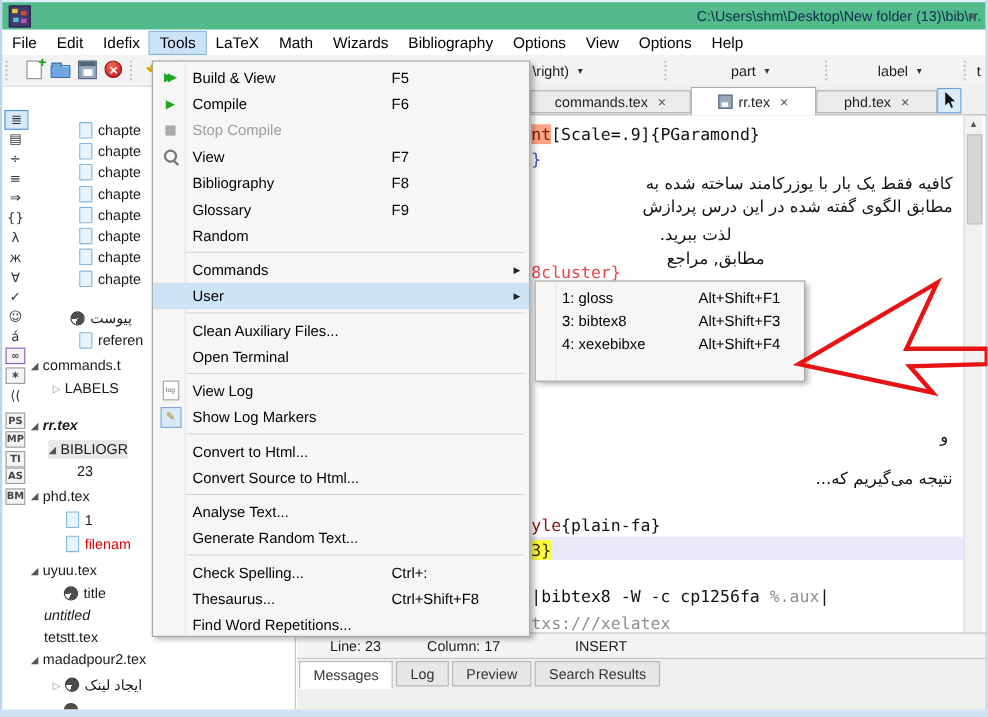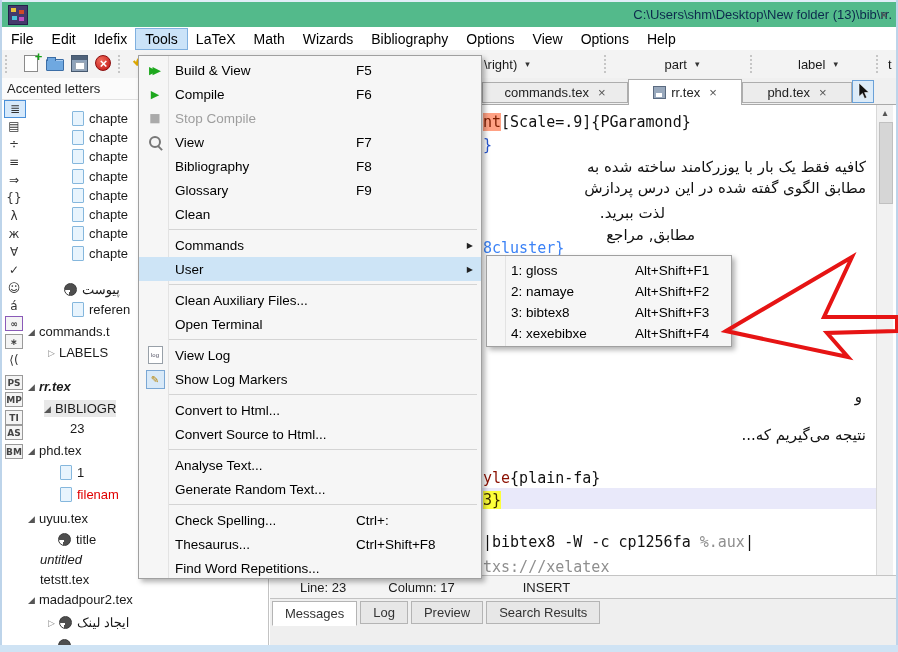--- a/index.html
+++ b/index.html
@@ -72,21 +72,21 @@
   .trow.sel{background:#e8e8e8;}
   .vline{position:absolute;left:268px;top:78px;width:1px;height:567px;background:#c3c3c3;}
 
   
   .editor{position:absolute;left:270px;top:105px;width:606px;height:470px;background:#fff;overflow:hidden;}
   .curline{position:absolute;left:0;top:383px;width:606px;height:21px;background:#e9e9fa;}
   .frag{position:absolute;white-space:pre;font-family:"DejaVu Sans Mono",monospace;font-size:15px;color:#111;line-height:20px;}
   .frag.rtl{direction:rtl;font-family:"DejaVu Sans",sans-serif;}
   .cmdhl{background:#ffa184;color:#7c1d00;}
   .blue{color:#2756d0;}
-  .green{color:#3b82f6;}
+  .green{color:#ef4444;}
   .darkred{color:#8b0f00;}
   .gray{color:#8f8f8f;}
   .yellowhl{background:#fdff3a;color:#3a2a00;}
   .fa{color:#111;}
 
   .vscroll{position:absolute;left:876px;top:105px;width:16px;height:487px;background:#f1f1f1;border-left:1px solid #d8d8d8;}
   .sbtn{position:absolute;left:0;width:16px;height:15px;text-align:center;font-size:10px;color:#555;line-height:15px;}
   .sbtn.up{top:0;} .sbtn.down{bottom:0;}
   .sthumb{position:absolute;left:2px;top:17px;width:12px;height:80px;background:#d6d6d6;border:1px solid #c0c0c0;}
 
@@ -175,23 +175,20 @@
           <span class="cval">label</span>
           <span class="caret">▾</span>
         </span>
         <span class="chandle"></span>
         <span class="combo" style="width: 22px; justify-content: flex-start;">
           <span class="cval">t</span>
         </span>
       </div>
   </div>
 
-  <div class="panel-header">
-    <span>Accented letters</span>
-  </div>
 
   <div class="tabrow" id="tabrow">
     <span class="tab-nav">◂</span>
     <span class="cursor-box">
       <svg width="12" height="17" viewBox="0 0 12 17">
           <path d="M2,0 L2,13.5 L5.4,10.4 L7.6,15.6 L9.8,14.6 L7.6,9.6 L12,9.4 Z" fill="#111" stroke="#fff" stroke-width="0.6"></path>
         </svg>
     </span>
   <div class="etab" style="left: 214px; width: 146px;">
         <span class="tab-label">commands.tex</span>
@@ -400,21 +397,21 @@
       </div>
       <div class="mi">
         <span class="lbl">Bibliography</span>
         <span class="sc">F8</span>
       </div>
       <div class="mi">
         <span class="lbl">Glossary</span>
         <span class="sc">F9</span>
       </div>
       <div class="mi">
-        <span class="lbl">Clean</span>
+        <span class="lbl">Random</span>
       </div>
       <div class="msep"></div>
       <div class="mi">
         <span class="lbl">Commands</span>
         <span class="subarrow">▶</span>
       </div>
       <div class="mi hl">
         <span class="lbl">User</span>
         <span class="subarrow">▶</span>
       </div>
@@ -464,24 +461,20 @@
       <div class="mi">
         <span class="lbl">Find Word Repetitions...</span>
       </div>
     </div>
   <div class="submenu" id="usersubmenu">
       <div class="smi">
         <span class="lbl">1: gloss</span>
         <span class="sc">Alt+Shift+F1</span>
       </div>
       <div class="smi">
-        <span class="lbl">2: namaye</span>
-        <span class="sc">Alt+Shift+F2</span>
-      </div>
-      <div class="smi">
         <span class="lbl">3: bibtex8</span>
         <span class="sc">Alt+Shift+F3</span>
       </div>
       <div class="smi">
         <span class="lbl">4: xexebibxe</span>
         <span class="sc">Alt+Shift+F4</span>
       </div>
     </div>
 
   <svg class="red-arrow" viewBox="0 0 182 120">

